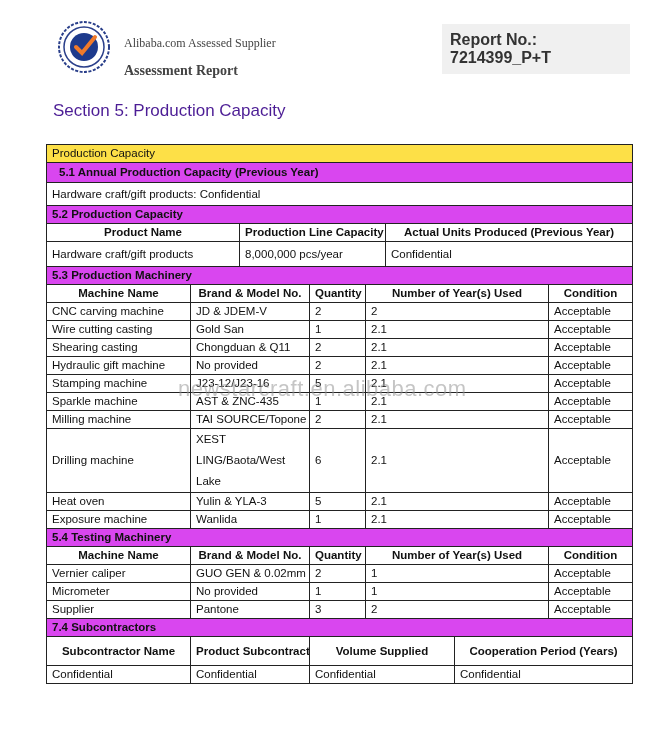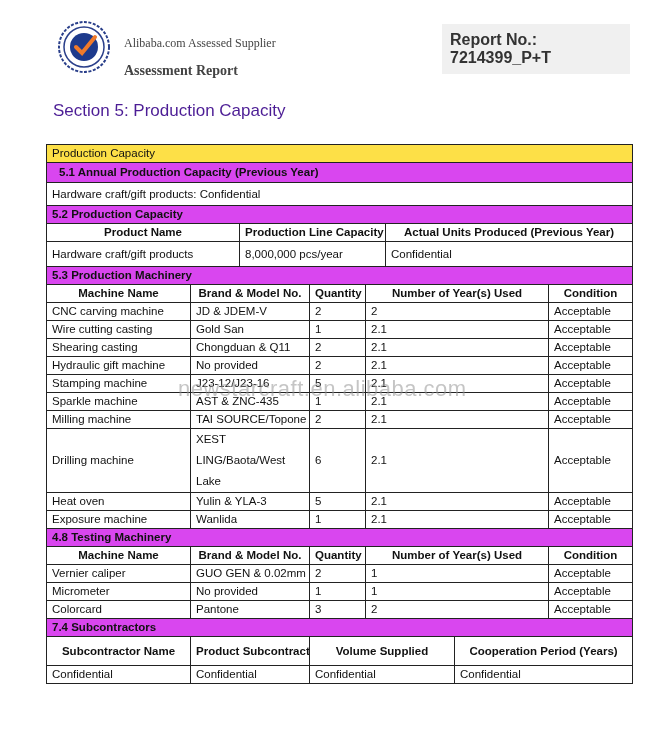--- a/index.html
+++ b/index.html
@@ -146,21 +146,21 @@
       <tr>
         <td colspan="1">Exposure machine</td>
         <td colspan="2">Wanlida</td>
         <td colspan="1">1</td>
         <td colspan="4">2.1</td>
         <td colspan="1">Acceptable</td>
       </tr>
     </tbody>
   <tbody>
       <tr>
-        <td colspan="9" class="hdr-sec">4.8 Testing Machinery</td>
+        <td colspan="9" class="hdr-sec">5.4 Testing Machinery</td>
       </tr>
   <tr>
     <th>Machine Name</th>
     <th colspan="2">Brand &amp; Model No.</th>
     <th>Quantity</th>
     <th colspan="4">Number of Year(s) Used</th>
     <th>Condition</th>
   </tr>
   </tbody>
     <tbody id="test">
@@ -172,21 +172,21 @@
         <td colspan="1">Acceptable</td>
       </tr>
       <tr>
         <td colspan="1">Micrometer</td>
         <td colspan="2">No provided</td>
         <td colspan="1">1</td>
         <td colspan="4">1</td>
         <td colspan="1">Acceptable</td>
       </tr>
       <tr>
-        <td colspan="1">Colorcard</td>
+        <td colspan="1">Supplier</td>
         <td colspan="2">Pantone</td>
         <td colspan="1">3</td>
         <td colspan="4">2</td>
         <td colspan="1">Acceptable</td>
       </tr>
     </tbody>
   <tbody>
       <tr>
         <td colspan="9" class="hdr-sec">7.4 Subcontractors</td>
       </tr>

